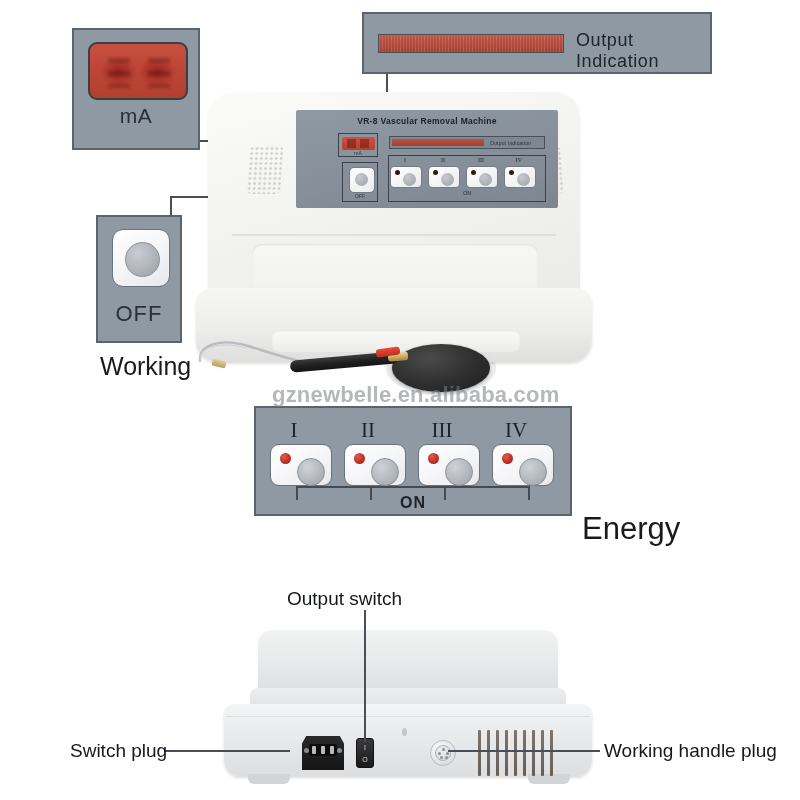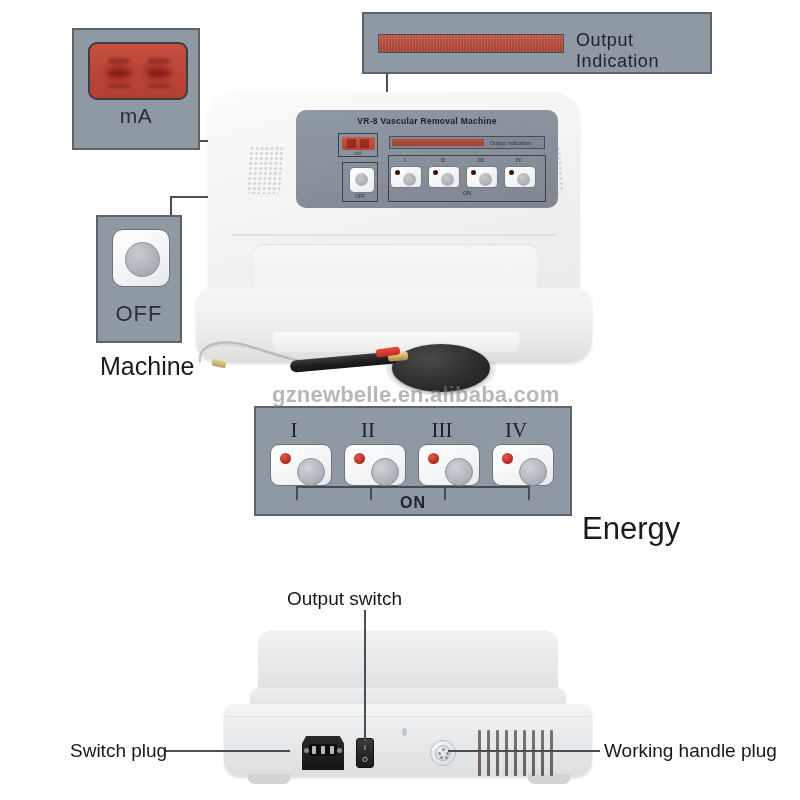--- a/index.html
+++ b/index.html
@@ -138,21 +138,21 @@
   }
   #unit-lip{
     position:absolute;left:76px;top:238px;width:248px;height:22px;
     background:linear-gradient(180deg,#fafaf9 0%,#ececeb 100%);
     border-radius:6px;
     box-shadow:inset 0 1px 2px rgba(0,0,0,.10);
   }
   #panel{
     position:absolute;left:100px;top:18px;width:262px;height:98px;
     background:linear-gradient(170deg,#8f99a3 0%,#868f99 60%,#7d868f 100%);
-    border-radius:10px;
+    border-radius:2px;
   }
   #panel-title{
     position:absolute;left:0;top:6px;width:100%;text-align:center;
     font-size:8.5px;color:#1b2026;font-weight:bold;letter-spacing:.3px;
   }
   
   #p-ma{position:absolute;left:42px;top:23px;width:40px;height:24px;border:1.4px solid #3c4148;box-sizing:border-box;}
   #p-ma .led{position:absolute;left:3px;top:2.5px;width:33px;height:13px;background:linear-gradient(180deg,#cf5242 0%,#b7402f 100%);border-radius:2px;}
   #p-ma .led .d{position:absolute;top:2px;width:9px;height:9px;background:rgba(90,15,10,.45);filter:blur(.6px);}
   #p-ma .led .d1{left:5px;}
@@ -322,21 +322,21 @@
     <div id="out-bar"></div>
     <div id="out-text">Output Indication</div>
   </div>
 
   <div class="callout" id="sw-box">
     <div id="sw-btn">
       <div class="knob"></div>
     </div>
     <div id="sw-off">OFF</div>
   </div>
-  <div class="callout-label" id="sw-label">Machine</div>
+  <div class="callout-label" id="sw-label">Working</div>
 
   <div class="callout" id="en-box">
     <div class="en-num" style="left:18px;width:40px;">I</div>
     <div class="en-num" style="left:92px;width:40px;">II</div>
     <div class="en-num" style="left:166px;width:40px;">III</div>
     <div class="en-num" style="left:240px;width:40px;">IV</div>
 
     <div class="en-btn" style="left:14px;width:62px;height:42px;">
       <div class="led"></div>
       <div class="knob" style="left:26px;top:13px;width:26px;height:26px;"></div>

